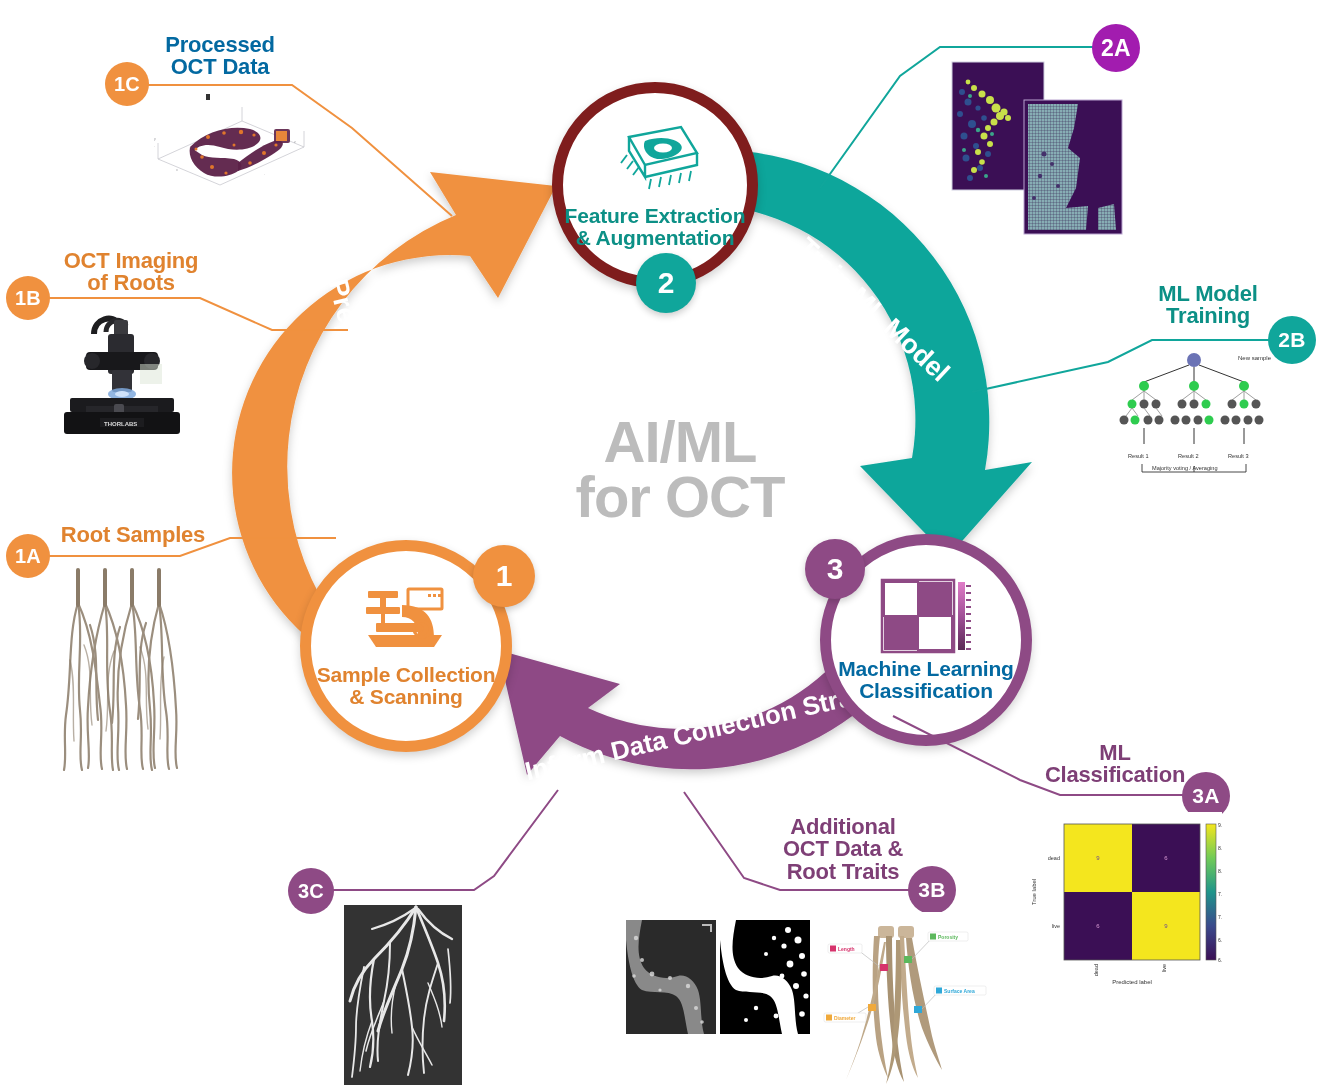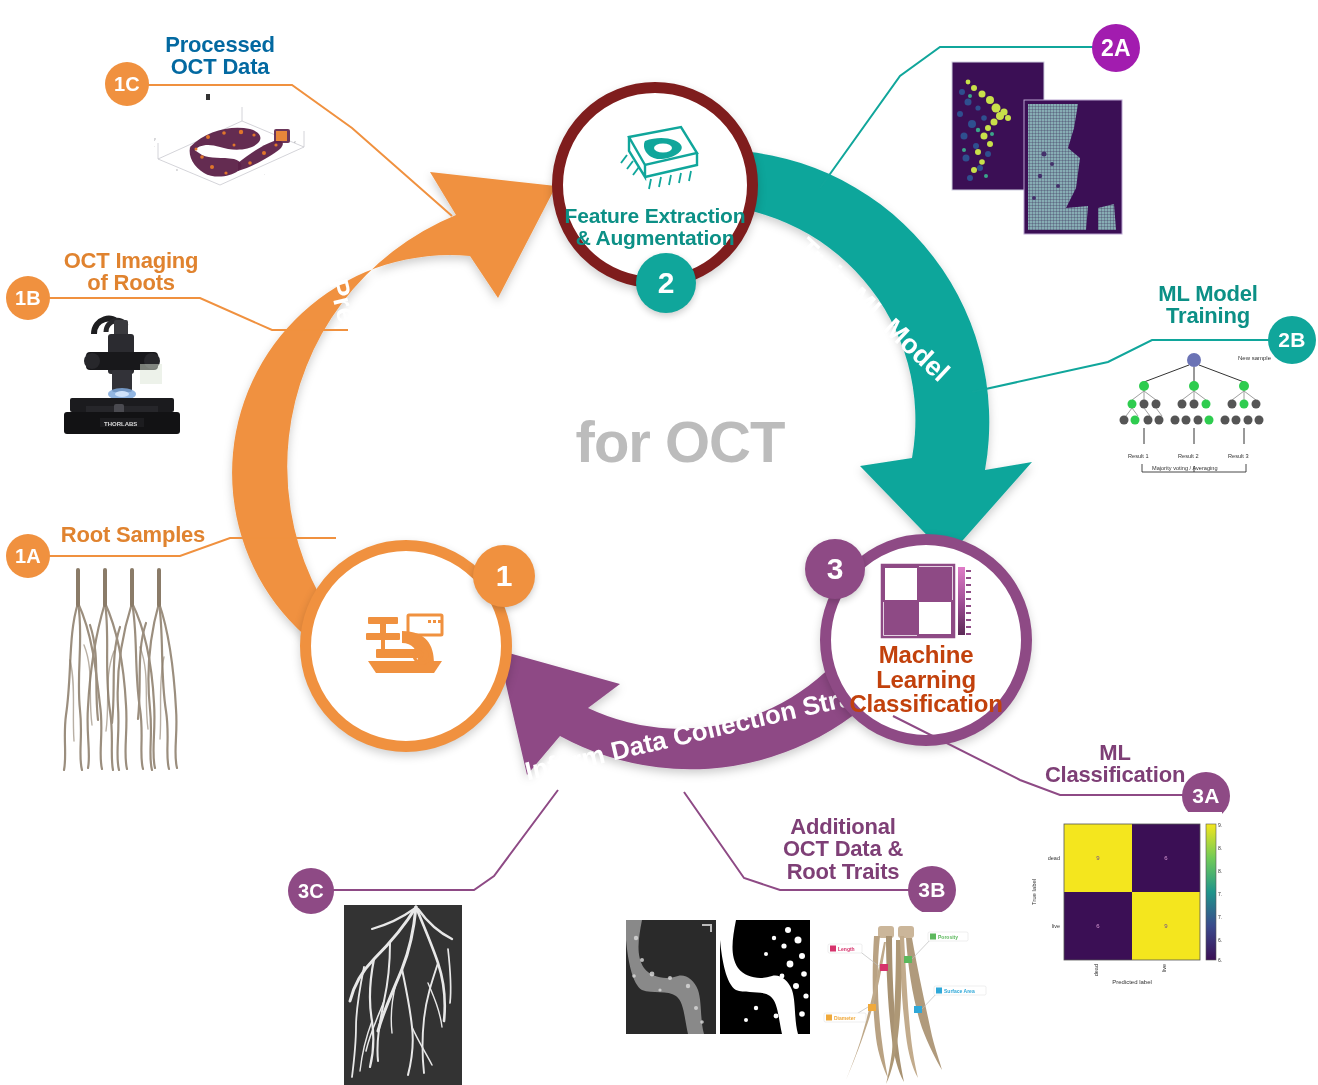--- a/index.html
+++ b/index.html
@@ -103,20 +103,21 @@
     <span style="font-size:27px;">Preprocessing</span>
   </div>
   <div class="arc-label" style="left:812px;top:232px;width:200px;transform:rotate(43deg);transform-origin:left top;">
     <span style="font-size:27px;">Train ML Model</span>
   </div>
   <div class="arc-label" style="left:522px;top:757px;width:420px;transform:rotate(-13deg);transform-origin:left top;">
     <span style="font-size:26px;">Inform Data Collection Strategies</span>
   </div>
 
   <div class="center-title" style="left:520px;top:414px;width:320px;">
+    <div>AI/ML</div>
     <div>for OCT</div>
   </div>
 
   <div class="node" style="left:300px;top:540px;width:212px;height:212px;border:11px solid #F0913F;">
     <svg width="88" height="70" viewBox="0 0 88 70">
       <g fill="#F0913F">
         <rect x="46" y="4" width="34" height="20" rx="1" fill="none" stroke="#F0913F" stroke-width="3"></rect>
         <rect x="66" y="9" width="3" height="3"></rect>
           <rect x="71" y="9" width="3" height="3"></rect>
           <rect x="76" y="9" width="3" height="3"></rect>
@@ -124,20 +125,24 @@
         <rect x="18" y="13" width="6" height="9"></rect>
         <rect x="4" y="22" width="34" height="7" rx="1"></rect>
         <rect x="19" y="29" width="4" height="9"></rect>
         <path d="M40 20 C 64 20 72 34 72 52 L 56 52 C 56 38 50 32 40 32 Z"></path>
         <rect x="14" y="38" width="44" height="9" rx="1"></rect>
         <path d="M6 50 L 80 50 L 72 62 L 14 62 Z"></path>
         <circle cx="60" cy="44" r="8" fill="none" stroke="#F0913F" stroke-width="3"></circle>
         <path d="M58 40 q5 4 0 8" fill="none" stroke="#F0913F" stroke-width="2"></path>
       </g>
     </svg>
+    <div class="node-label" style="color:#E0832F;font-size:21px;margin-top:9px;">
+      <div>Sample Collection</div>
+      <div>&amp; Scanning</div>
+    </div>
     <div class="node-num" style="background:#F0913F;width:62px;height:62px;right:-34px;top:-6px;">1</div>
   </div>
 
   <div class="node" style="left:552px;top:82px;width:206px;height:206px;border:11px solid #7f1d1d;">
     <svg width="96" height="78" viewBox="0 0 96 78">
       <g fill="none" stroke="#10A69B" stroke-width="2.4">
         <path d="M22 16 L 74 6 L 90 32 L 38 44 Z"></path>
         <path d="M22 16 L 22 30 L 38 56 L 38 44"></path>
         <path d="M90 32 L 90 44 L 38 56"></path>
       </g>
@@ -182,21 +187,21 @@
           <path d="M86 22 L 91 22"></path>
           <path d="M86 29 L 91 29"></path>
         <path d="M86 36 L 91 36"></path>
           <path d="M86 43 L 91 43"></path>
           <path d="M86 50 L 91 50"></path>
           <path d="M86 57 L 91 57"></path>
         <path d="M86 64 L 91 64"></path>
           <path d="M86 71 L 91 71"></path>
       </g>
     </svg>
-    <div class="node-label" style="color:#c2410c;font-size:24px;">
+    <div class="node-label" style="color:#0369a1;font-size:21px;">
       <div>Machine Learning</div>
       <div>Classification</div>
     </div>
     <div class="node-num" style="background:#8E4A85;width:60px;height:60px;left:-26px;top:-6px;">3</div>
   </div>
 
   <svg class="abs" style="left:0;top:0;pointer-events:none;" width="1318" height="1085">
 
     <path d="M40,556 L180,556 L230,538 L336,538" fill="none" stroke="#F0913F" stroke-width="2"></path>
 

